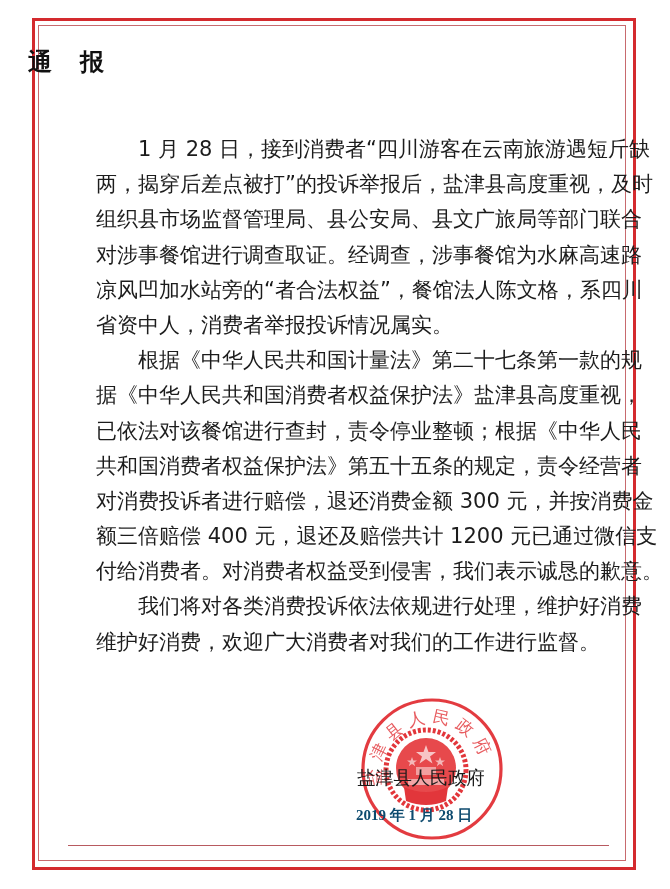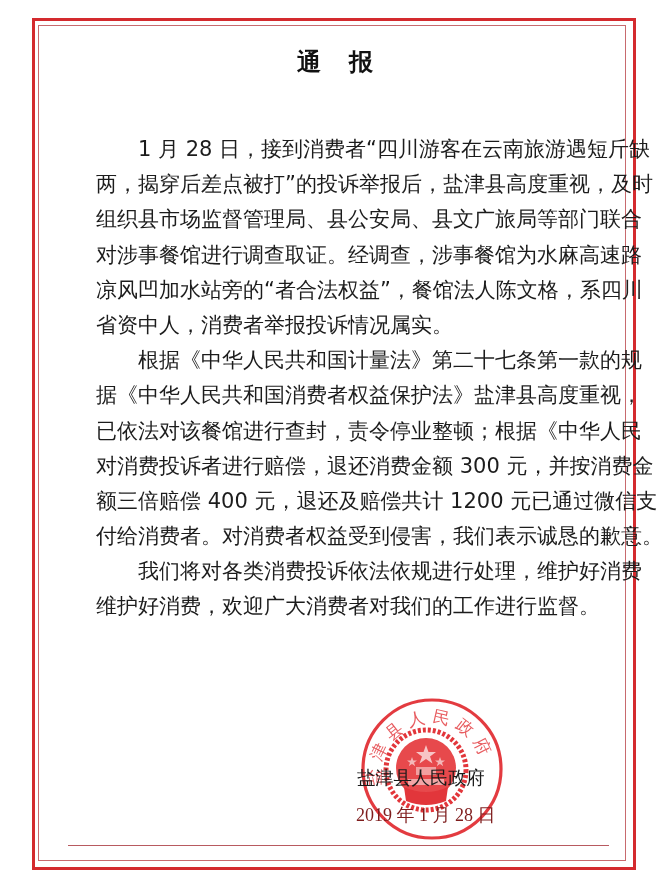--- a/index.html
+++ b/index.html
@@ -4,34 +4,34 @@
 <style>
   html, body { margin: 0; padding: 0; background: #ffffff; }
   body { width: 670px; height: 889px; position: relative; overflow: hidden;
          font-family: "DejaVu Sans", "Liberation Sans", sans-serif; color: #1a1a1a; }
   .outer-frame { position: absolute; left: 32px; top: 18px; width: 598px; height: 846px;
                  border: 3px solid #d42a2e; box-sizing: content-box; }
   .inner-frame { position: absolute; left: 38px; top: 25px; width: 586px; height: 834px;
                  border: 1.5px solid #c86a6e; }
   .bottom-rule { position: absolute; left: 68px; top: 845px; width: 541px; height: 0;
                  border-top: 1.5px solid #b85a60; }
-  .title { position: absolute; left: 0; width: 670px; top: 47px; text-align: center;
+  .title { position: absolute; left: 0; width: 670px; top: 47px; text-align: left;
            font-size: 24px; font-weight: bold; letter-spacing: 28px; text-indent: 28px;
            line-height: 30px; color: #111; }
   .body { position: absolute; left: 96px; top: 120px; width: 490px; margin-top: 12px; }
   .line { height: 35.2px; line-height: 35.2px; font-size: 21px; white-space: nowrap;
           text-align: justify; text-align-last: justify; color: #1c1c1c; }
   .line.indent { padding-left: 42px; }
   .line.last { text-align-last: left; }
   .seal { position: absolute; left: 360px; top: 697px; width: 144px; height: 144px; }
   .signature { position: absolute; left: 357px; top: 766px; width: 134px;
                font-family: "DejaVu Serif", "Liberation Serif", serif; font-size: 18.5px;
                line-height: 24px; color: #1a1a1a; white-space: nowrap; letter-spacing: -0.3px; }
   .date { position: absolute; left: 356px; top: 803px; font-family: "Liberation Serif", "DejaVu Serif", serif;
-          font-size: 18px; line-height: 24px; color: #7f1d1d; white-space: nowrap; }
+          font-size: 15px; line-height: 24px; color: #0c4a6e; white-space: nowrap; font-weight: bold; }
 </style>
 </head>
 <body>
 
 <div class="outer-frame"></div>
 <div class="inner-frame"></div>
 
 <div class="title">通报</div>
 
 <div class="body">
@@ -39,20 +39,21 @@
   <div class="line indent">1 月 28 日，接到消费者“四川游客在云南旅游遇短斤缺</div>
   <div class="line">两，揭穿后差点被打”的投诉举报后，盐津县高度重视，及时</div>
   <div class="line">组织县市场监督管理局、县公安局、县文广旅局等部门联合</div>
   <div class="line">对涉事餐馆进行调查取证。经调查，涉事餐馆为水麻高速路</div>
   <div class="line">凉风凹加水站旁的“者合法权益”，餐馆法人陈文格，系四川</div>
   <div class="line last">省资中人，消费者举报投诉情况属实。</div>
 
   <div class="line indent">根据《中华人民共和国计量法》第二十七条第一款的规</div>
   <div class="line">据《中华人民共和国消费者权益保护法》盐津县高度重视，</div>
   <div class="line">已依法对该餐馆进行查封，责令停业整顿；根据《中华人民</div>
+  <div class="line">共和国消费者权益保护法》第五十五条的规定，责令经营者</div>
   <div class="line">对消费投诉者进行赔偿，退还消费金额 300 元，并按消费金</div>
   <div class="line">额三倍赔偿 400 元，退还及赔偿共计 1200 元已通过微信支</div>
   <div class="line">付给消费者。对消费者权益受到侵害，我们表示诚恳的歉意。</div>
 
   <div class="line indent">我们将对各类消费投诉依法依规进行处理，维护好消费</div>
   <div class="line last">维护好消费，欢迎广大消费者对我们的工作进行监督。</div>
 </div>
 
 <svg class="seal" viewBox="0 0 144 144" xmlns="http://www.w3.org/2000/svg">
   <defs>

